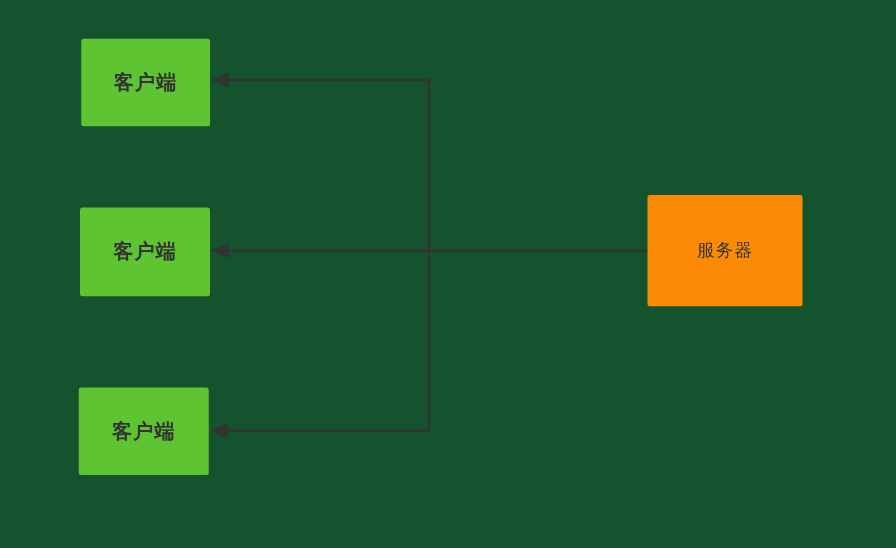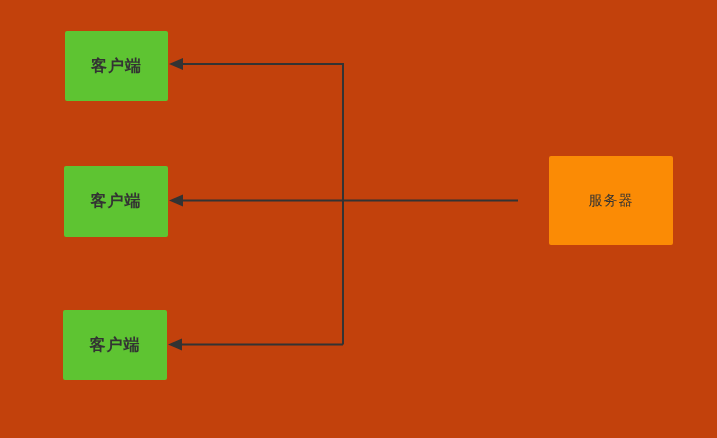--- a/index.html
+++ b/index.html
@@ -5,21 +5,21 @@
   html, body {
     margin: 0;
     padding: 0;
     background: #ffffff;
     font-family: "Liberation Sans", "DejaVu Sans", sans-serif;
   }
   .canvas {
     position: relative;
     width: 717px;
     height: 438px;
-    background: #c2410c;
+    background: #14532d;
     overflow: hidden;
   }
   .node {
     position: absolute;
     display: flex;
     align-items: center;
     justify-content: center;
     border-radius: 2px;
     box-sizing: border-box;
   }
@@ -32,21 +32,21 @@
   }
   .client-1 { left: 65px; top: 31px;  width: 103px; height: 70px; }
   .client-2 { left: 64px; top: 166px; width: 104px; height: 71px; }
   .client-3 { left: 63px; top: 310px; width: 104px; height: 70px; }
   .server-node {
     background: #FB8B05;
     color: #333333;
     font-size: 14px;
     font-weight: 400;
     letter-spacing: 1px;
-    left: 518px; top: 156px; width: 124px; height: 89px; margin-left: 31px;
+    left: 518px; top: 156px; width: 124px; height: 89px;
   }
   .edges-svg {
     position: absolute;
     left: 0; top: 0;
     width: 717px; height: 438px;
     pointer-events: none;
   }
   .edges-svg line { stroke: #333333; stroke-width: 2; }
   .edges-svg polygon { fill: #333333; }
   .watermark {

